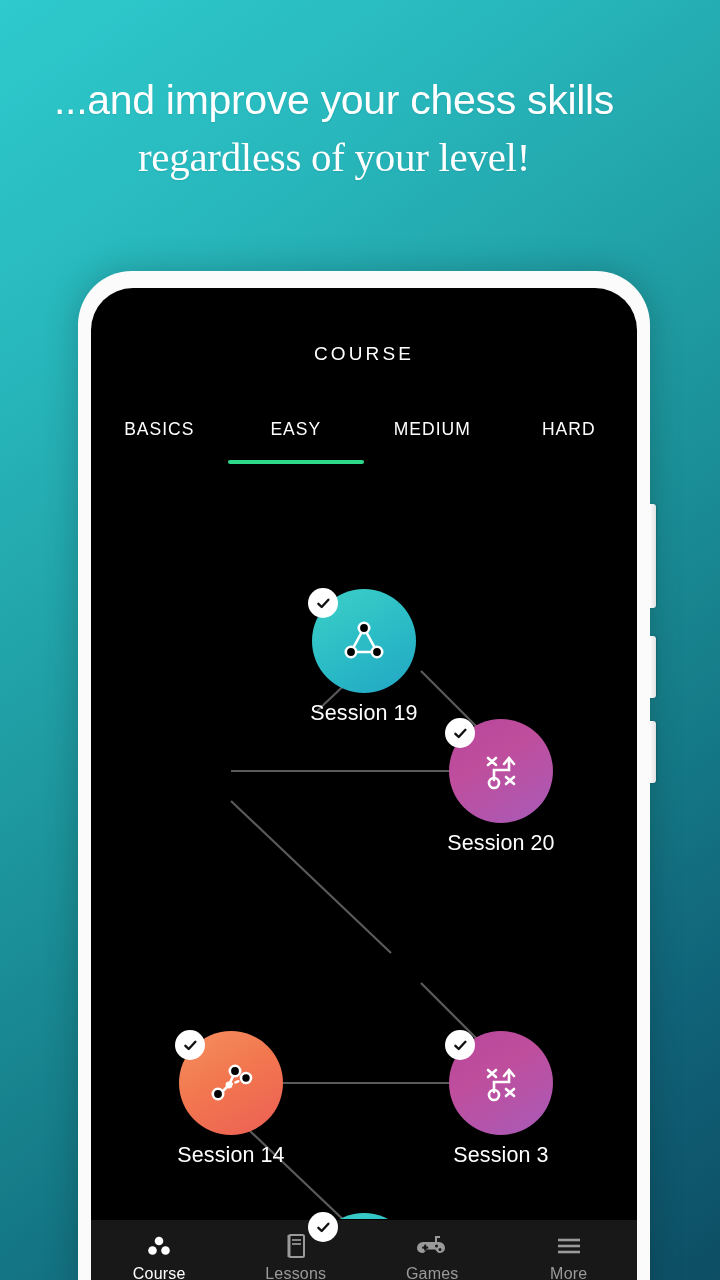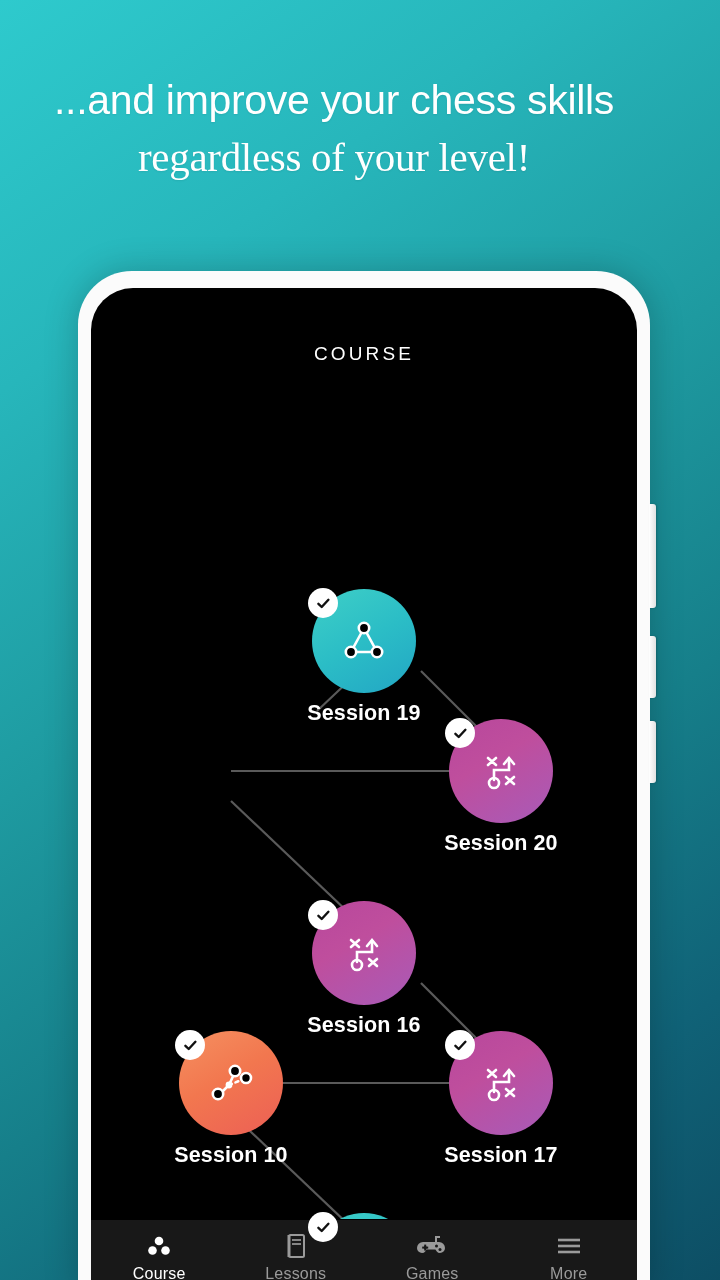--- a/index.html
+++ b/index.html
@@ -124,21 +124,21 @@
     display:flex; align-items:center; justify-content:center;
     z-index:4;
   }
   .node-label {
     position:absolute;
     top:112px; left:50%;
     transform:translateX(-50%);
     white-space:nowrap;
     color:#ffffff;
     font-size:21.5px;
-    font-weight:700;
+    font-weight:400;
     letter-spacing:0.1px;
   }
 
   
   .bottom-nav {
     position:absolute;
     left:0; bottom:0;
     width:546px; height:72px;
     background:#181818;
     display:flex;
@@ -168,20 +168,35 @@
 <div class="phone">
 
   <div class="btn-side btn-a"></div>
   <div class="btn-side btn-b"></div>
   <div class="btn-side btn-c"></div>
 
   <div class="screen">
 
     <div class="app-title">COURSE</div>
 
+    <div class="tabs">
+      <div class="tab">
+        <span class="tab-label">BASICS</span>
+      </div>
+      <div class="tab active">
+        <span class="tab-label">EASY</span>
+        <span class="tab-underline"></span>
+      </div>
+      <div class="tab">
+        <span class="tab-label">MEDIUM</span>
+      </div>
+      <div class="tab">
+        <span class="tab-label">HARD</span>
+      </div>
+    </div>
 
     <div class="map">
 
       <svg class="links" viewBox="0 0 546 740">
         <g stroke="#5a5a5a" stroke-width="2.2" fill="none">
           <line x1="226" y1="228" x2="300" y2="158"></line>
           <line x1="330" y1="188" x2="430" y2="288"></line>
           <line x1="140" y1="288" x2="390" y2="288"></line>
           <line x1="140" y1="318" x2="300" y2="470"></line>
           <line x1="330" y1="500" x2="430" y2="600"></line>
@@ -223,80 +238,61 @@
           </svg>
         </div>
         <div class="badge">
           <svg width="17" height="17" viewBox="0 0 17 17">
             <path d="M3.4 8.8 L6.7 12 L13.4 4.8" stroke="#111" stroke-width="2.4" fill="none" stroke-linecap="round" stroke-linejoin="round"></path>
           </svg>
         </div>
         <div class="node-label">Session 20</div>
       </div>
 
-      <div class="node" style="left:221px; top:418px;">
-        <div class="bubble g-magenta">
-          <svg width="54" height="54" viewBox="0 0 54 54">
-            <g stroke="#fff" stroke-width="2.6" fill="none" stroke-linecap="round">
-              <path d="M20 36 L20 26 L35 26 L35 15"></path>
-              <path d="M30 20 L35 14 L40 20"></path>
-              <circle cx="20" cy="39" r="5"></circle>
-              <path d="M14 14 L22 21 M22 14 L14 21"></path>
-              <path d="M32 33 L40 40 M40 33 L32 40"></path>
-            </g>
-          </svg>
-        </div>
-        <div class="badge">
-          <svg width="17" height="17" viewBox="0 0 17 17">
-            <path d="M3.4 8.8 L6.7 12 L13.4 4.8" stroke="#111" stroke-width="2.4" fill="none" stroke-linecap="round" stroke-linejoin="round"></path>
-          </svg>
-        </div>
-        <div class="node-label">Session 16</div>
-      </div>
 
       <div class="node" style="left:88px; top:548px;">
         <div class="bubble g-orange">
           <svg width="56" height="56" viewBox="0 0 56 56">
             <g stroke="#fff" stroke-width="2.6" fill="none" stroke-linecap="round">
               <path d="M18 38 L26 30 L32 17"></path>
               <path d="M26 30 L41 24" stroke-dasharray="3 4"></path>
               <path d="M13 36 L18 38"></path>
             </g>
             <circle cx="32" cy="16" r="5.2" fill="#000" stroke="#fff" stroke-width="2.6"></circle>
             <circle cx="43" cy="23" r="5" fill="#000" stroke="#fff" stroke-width="2.6"></circle>
             <circle cx="26" cy="30" r="3.4" fill="#fff"></circle>
             <circle cx="15" cy="39" r="5.2" fill="#000" stroke="#fff" stroke-width="2.6"></circle>
           </svg>
         </div>
         <div class="badge">
           <svg width="17" height="17" viewBox="0 0 17 17">
             <path d="M3.4 8.8 L6.7 12 L13.4 4.8" stroke="#111" stroke-width="2.4" fill="none" stroke-linecap="round" stroke-linejoin="round"></path>
           </svg>
         </div>
-        <div class="node-label">Session 10</div>
+        <div class="node-label">Session 14</div>
       </div>
 
       <div class="node" style="left:358px; top:548px;">
         <div class="bubble g-magenta">
           <svg width="54" height="54" viewBox="0 0 54 54">
             <g stroke="#fff" stroke-width="2.6" fill="none" stroke-linecap="round">
               <path d="M20 36 L20 26 L35 26 L35 15"></path>
               <path d="M30 20 L35 14 L40 20"></path>
               <circle cx="20" cy="39" r="5"></circle>
               <path d="M14 14 L22 21 M22 14 L14 21"></path>
               <path d="M32 33 L40 40 M40 33 L32 40"></path>
             </g>
           </svg>
         </div>
         <div class="badge">
           <svg width="17" height="17" viewBox="0 0 17 17">
             <path d="M3.4 8.8 L6.7 12 L13.4 4.8" stroke="#111" stroke-width="2.4" fill="none" stroke-linecap="round" stroke-linejoin="round"></path>
           </svg>
         </div>
-        <div class="node-label">Session 17</div>
+        <div class="node-label">Session 3</div>
       </div>
 
       <div class="node" style="left:221px; top:730px;">
         <div class="bubble g-teal">
           <svg width="54" height="54" viewBox="0 0 54 54">
             <g stroke="#fff" stroke-width="2.6" fill="none">
               <path d="M27 14 L14 38 L40 38 Z"></path>
             </g>
             <circle cx="27" cy="14" r="5.2" fill="#000" stroke="#fff" stroke-width="2.6"></circle>
             <circle cx="14" cy="38" r="5.2" fill="#000" stroke="#fff" stroke-width="2.6"></circle>

